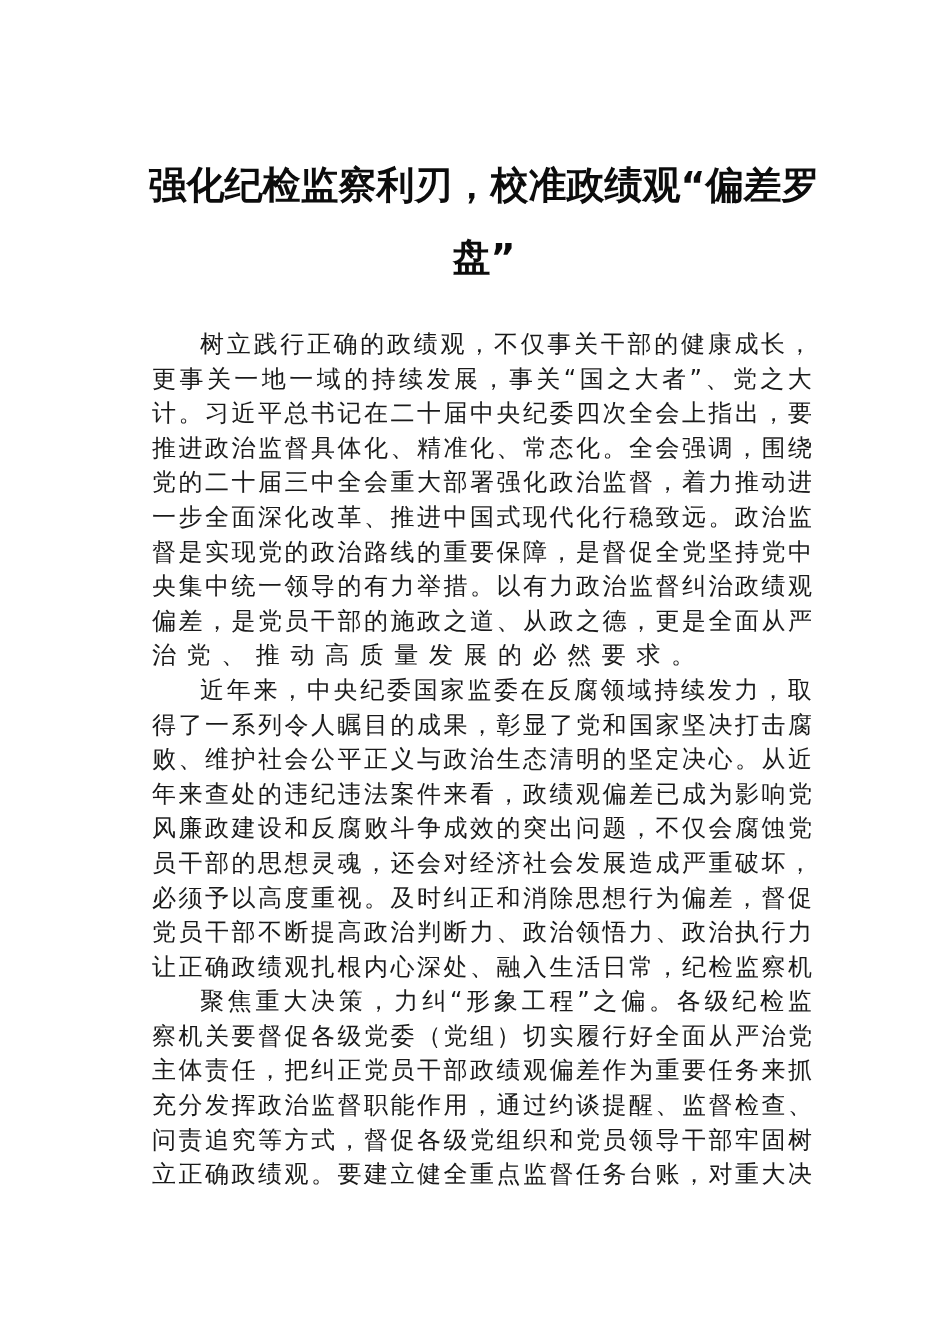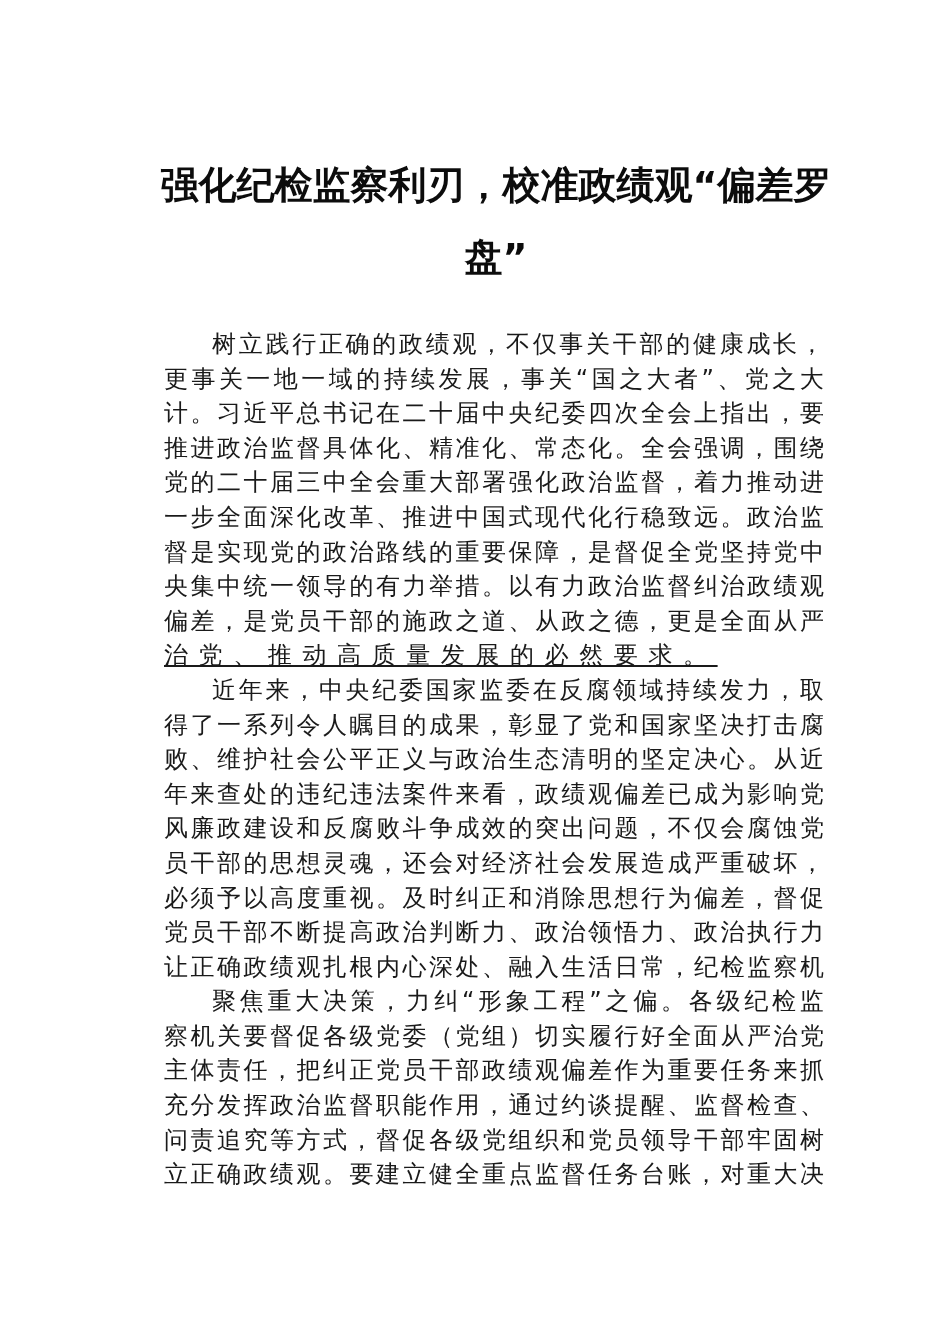--- a/index.html
+++ b/index.html
@@ -10,21 +10,21 @@
   body {
     width: 950px;
     height: 1344px;
     position: relative;
     overflow: hidden;
     font-family: "DejaVu Serif", "Liberation Serif", serif;
     color: #111111;
   }
   .page {
     position: absolute;
-    left: 16px; top: 0;
+    left: 4px; top: 0;
     width: 778px;
     height: 1344px;
     background: #ffffff;
   }
   .title {
     position: absolute;
     left: 140px;
     width: 680px;
     text-align: center;
     font-family: "DejaVu Sans", "Liberation Sans", sans-serif;
@@ -47,21 +47,21 @@
     justify-content: space-between;
     height: 34.6px;
     line-height: 34.6px;
     font-size: 24px;
     font-family: "DejaVu Sans", "Liberation Sans", sans-serif;
     font-weight: normal;
     color: #1a1a1a;
     white-space: nowrap;
   }
   .line.indent { padding-left: 48px; }
-  .line.last { justify-content: flex-start; letter-spacing: 10.6px; text-decoration: underline; }
+  .line.last { justify-content: flex-start; letter-spacing: 10.6px; }
 </style>
 </head>
 <body>
 
 <div class="page">
 
   <div class="title title-line-1">强化纪检监察利刃，校准政绩观“偏差罗</div>
   <div class="title title-line-2">盘”</div>
 
   <div class="body" id="body">

